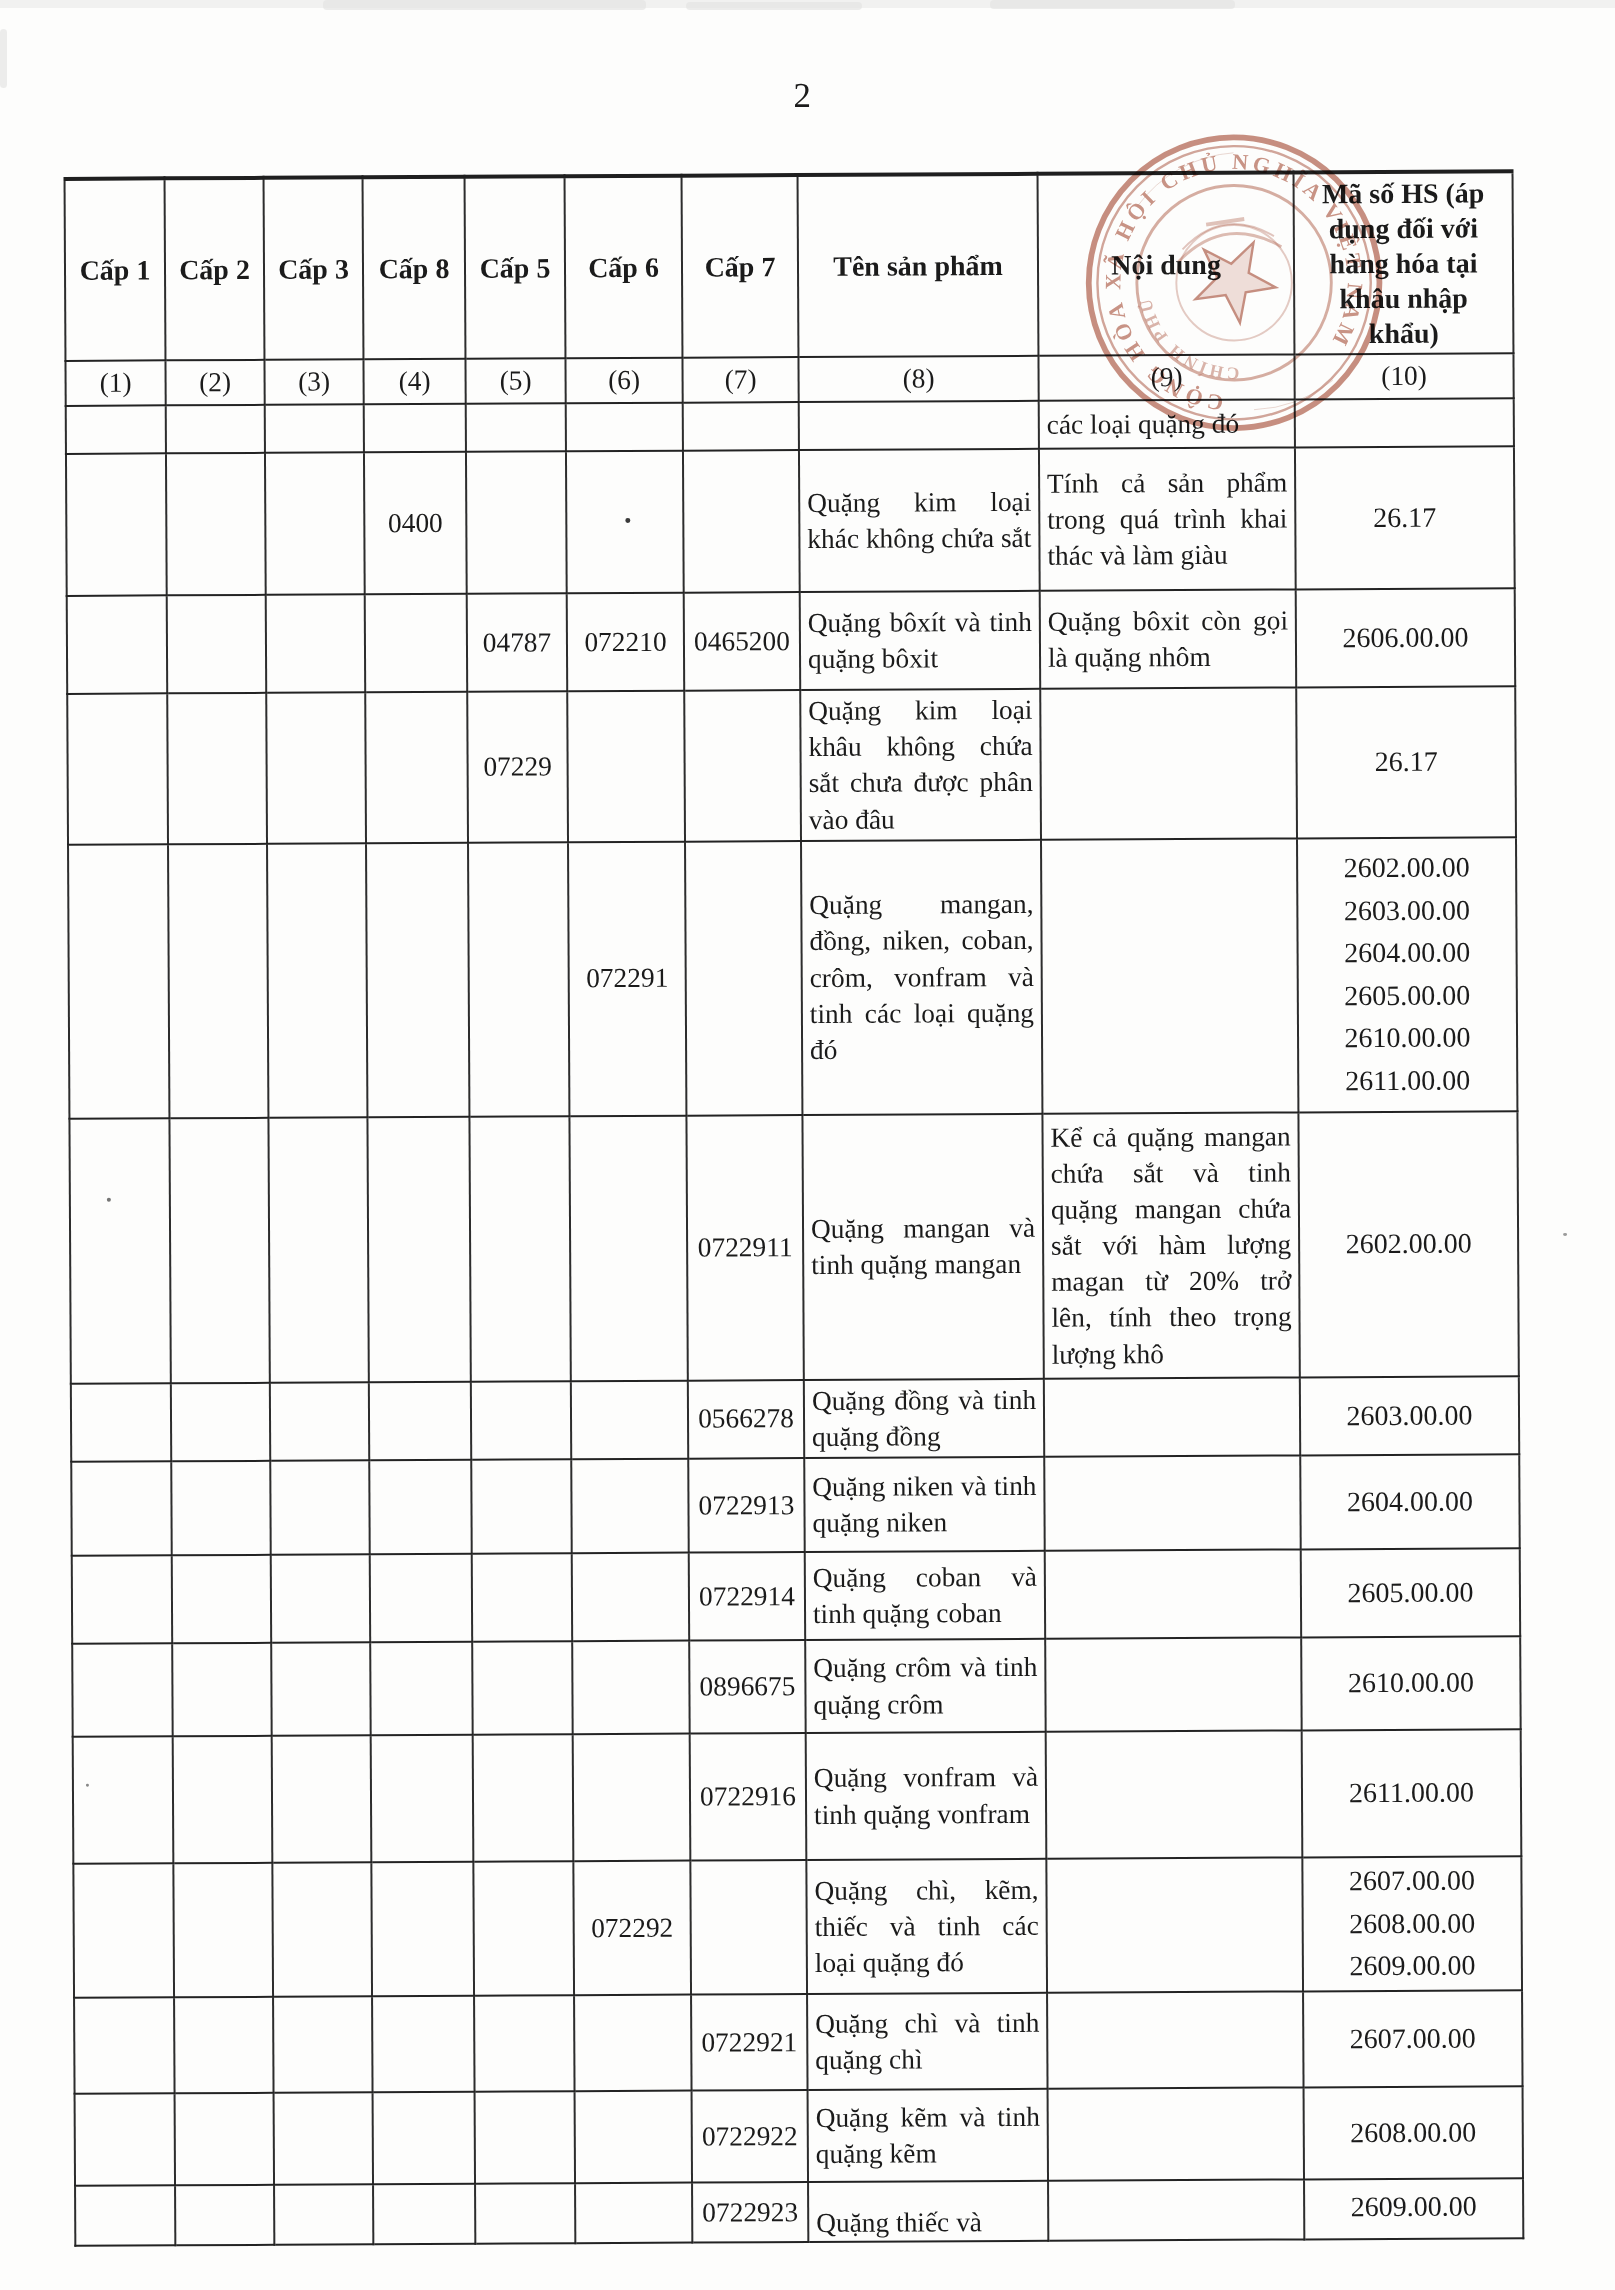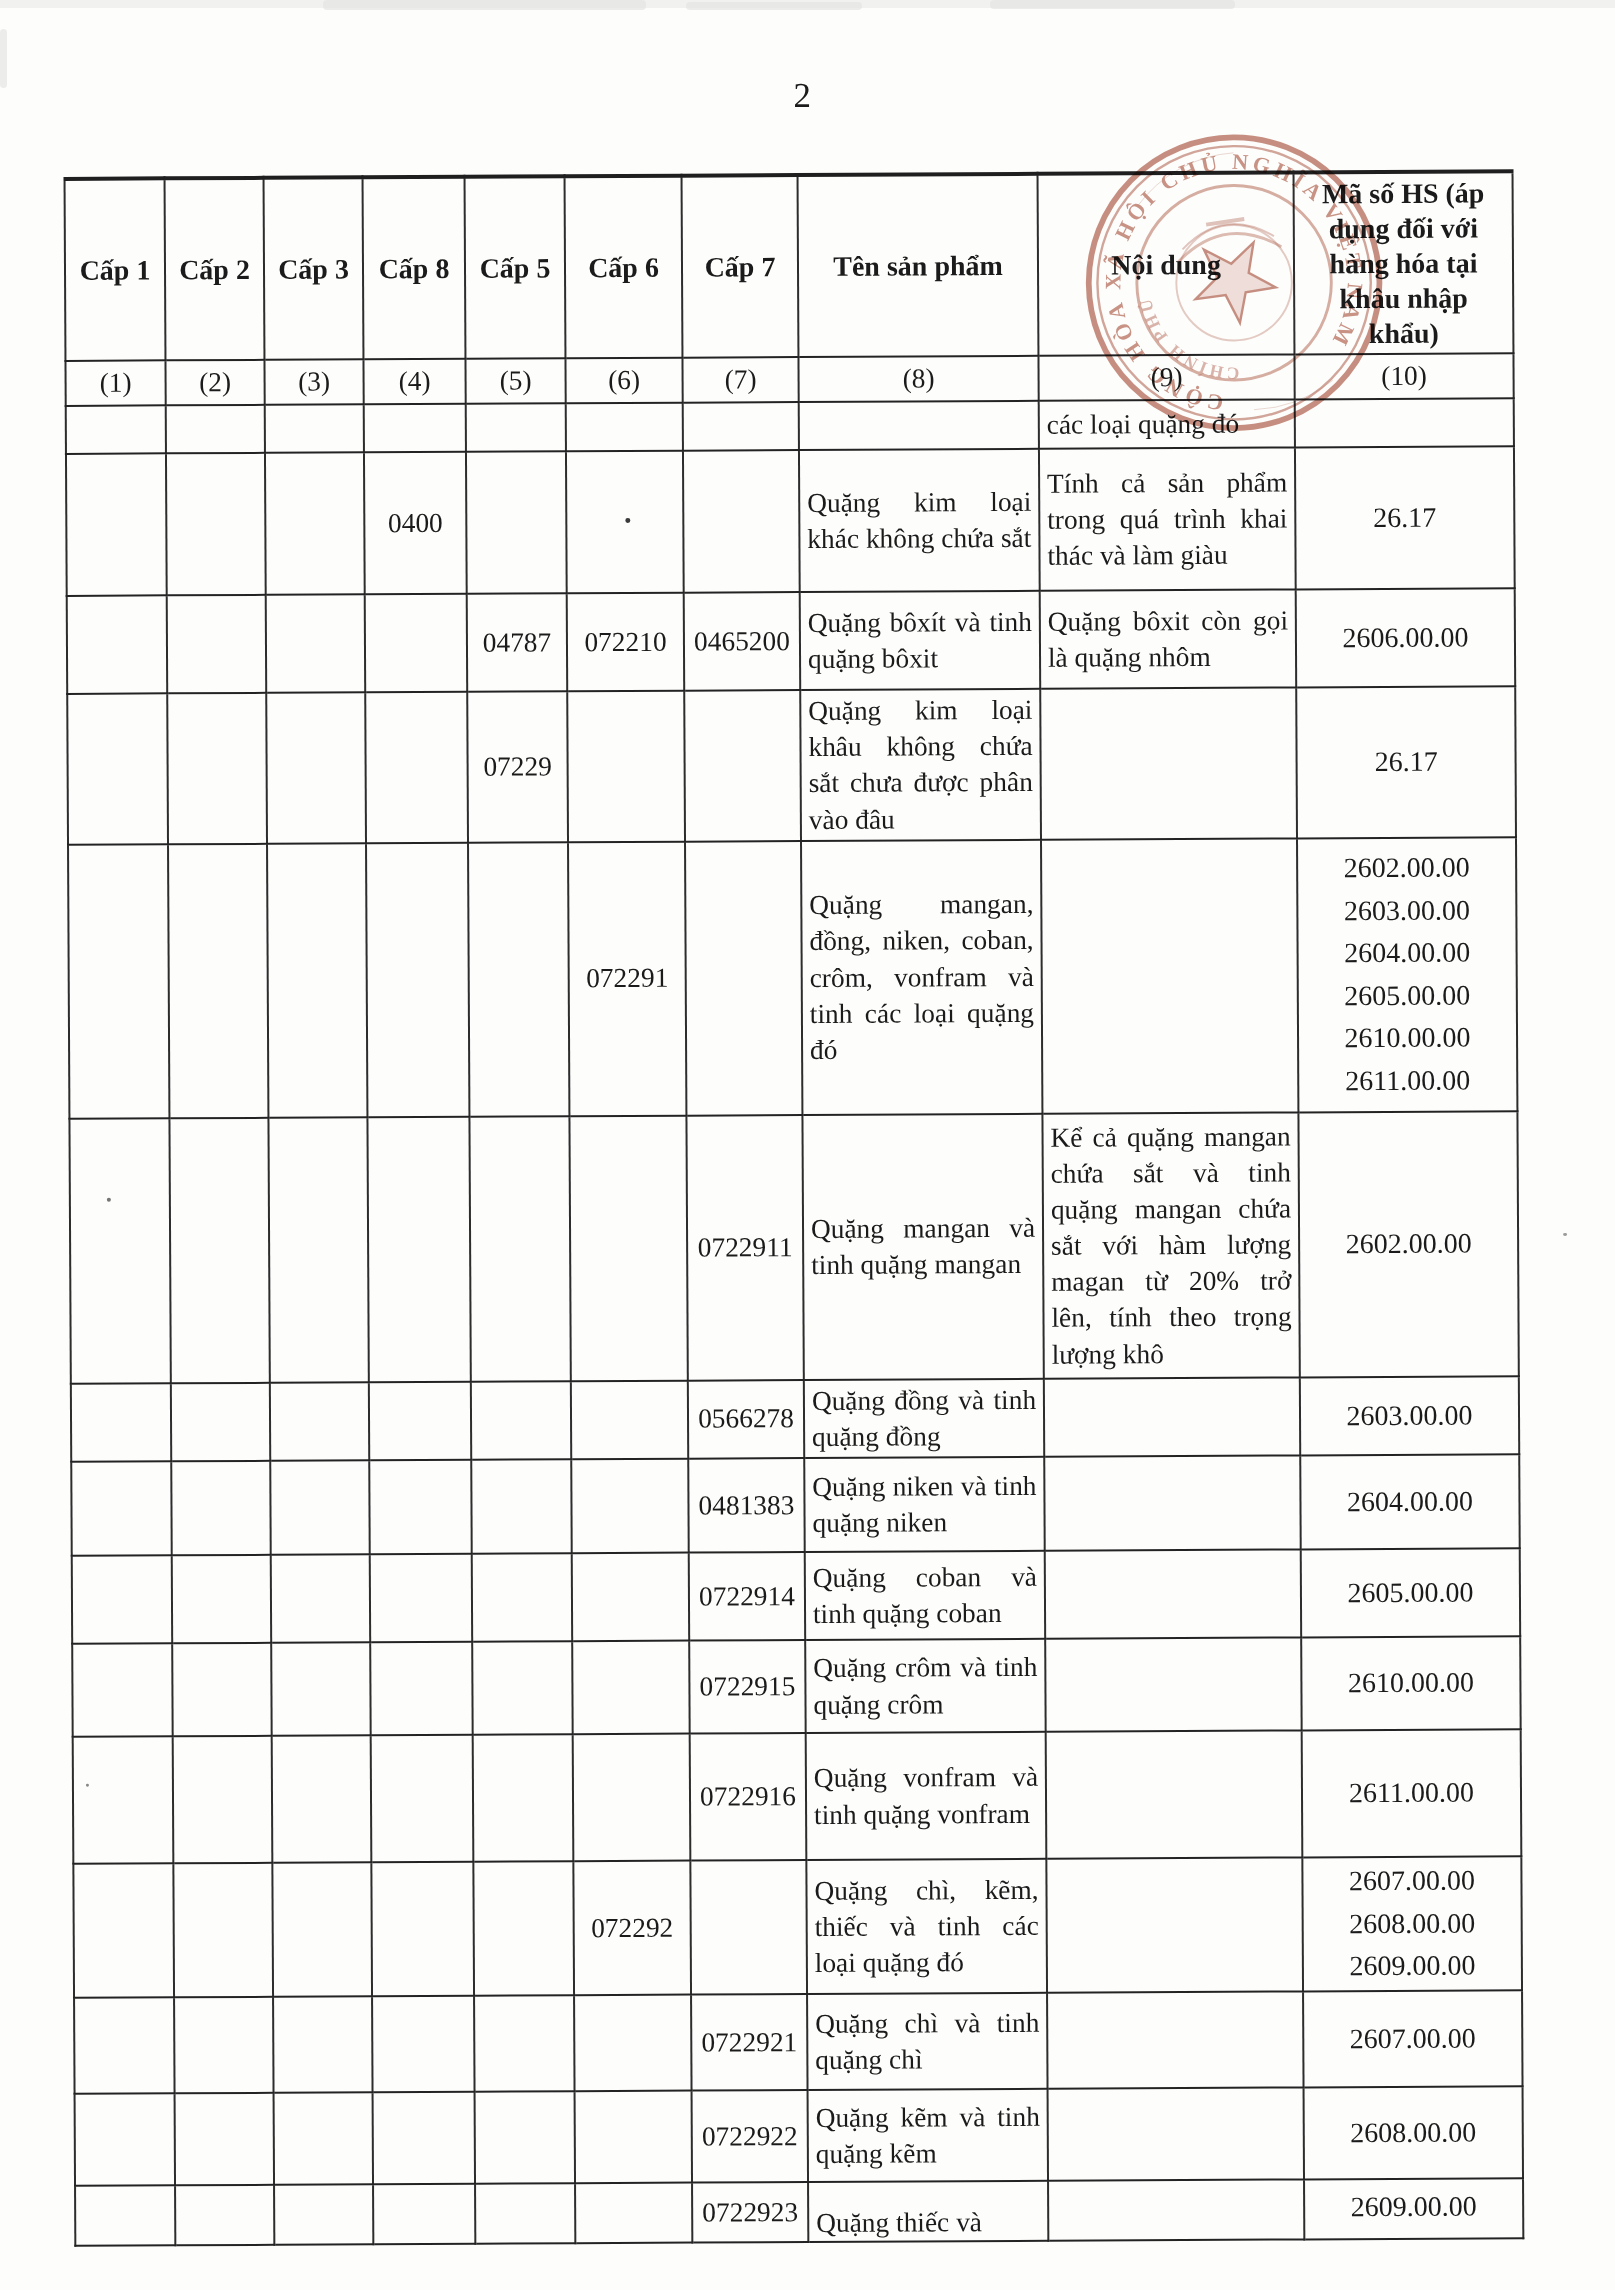--- a/index.html
+++ b/index.html
@@ -240,21 +240,21 @@
               <div>2603.00.00</div>
             </td>
           </tr>
           <tr>
             <td class="cell-code"></td>
             <td class="cell-code"></td>
             <td class="cell-code"></td>
             <td class="cell-code"></td>
             <td class="cell-code"></td>
             <td class="cell-code"></td>
-            <td class="cell-code">0481383</td>
+            <td class="cell-code">0722913</td>
             <td class="cell-name">Quặng niken và tinh quặng niken</td>
             <td class="cell-content"></td>
             <td class="cell-hs">
               <div>2604.00.00</div>
             </td>
           </tr>
           <tr>
             <td class="cell-code"></td>
             <td class="cell-code"></td>
             <td class="cell-code"></td>
@@ -268,21 +268,21 @@
               <div>2605.00.00</div>
             </td>
           </tr>
           <tr>
             <td class="cell-code"></td>
             <td class="cell-code"></td>
             <td class="cell-code"></td>
             <td class="cell-code"></td>
             <td class="cell-code"></td>
             <td class="cell-code"></td>
-            <td class="cell-code">0722915</td>
+            <td class="cell-code">0896675</td>
             <td class="cell-name">Quặng crôm và tinh quặng crôm</td>
             <td class="cell-content"></td>
             <td class="cell-hs">
               <div>2610.00.00</div>
             </td>
           </tr>
           <tr>
             <td class="cell-code"></td>
             <td class="cell-code"></td>
             <td class="cell-code"></td>

